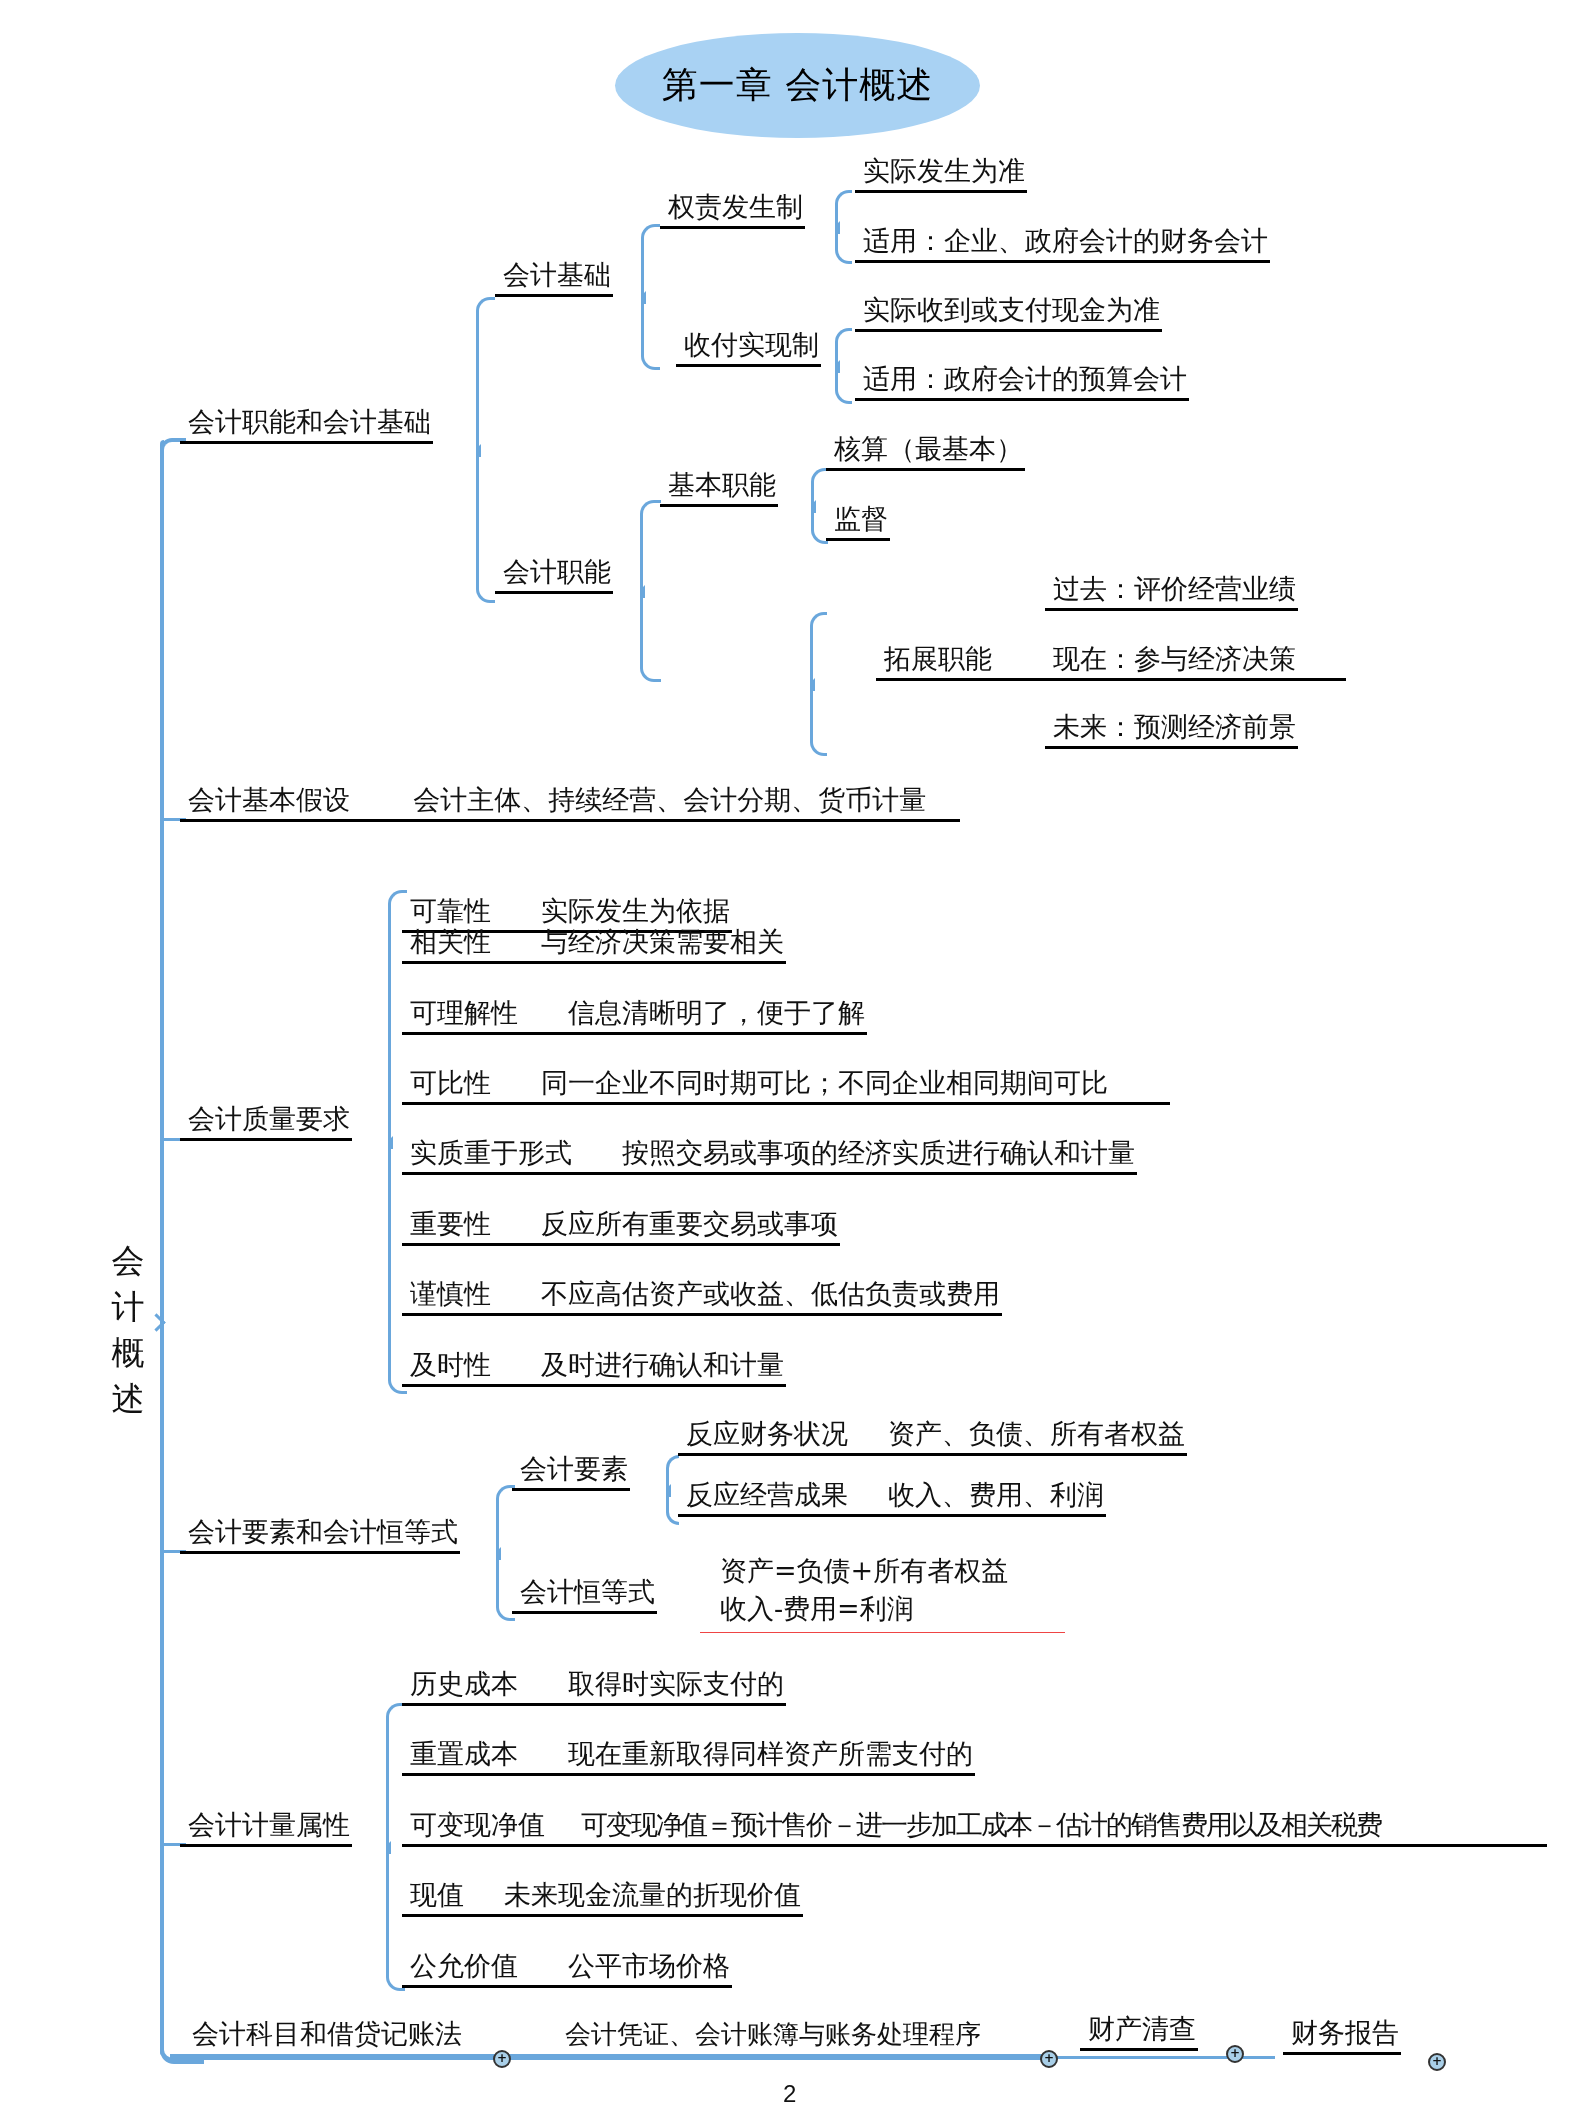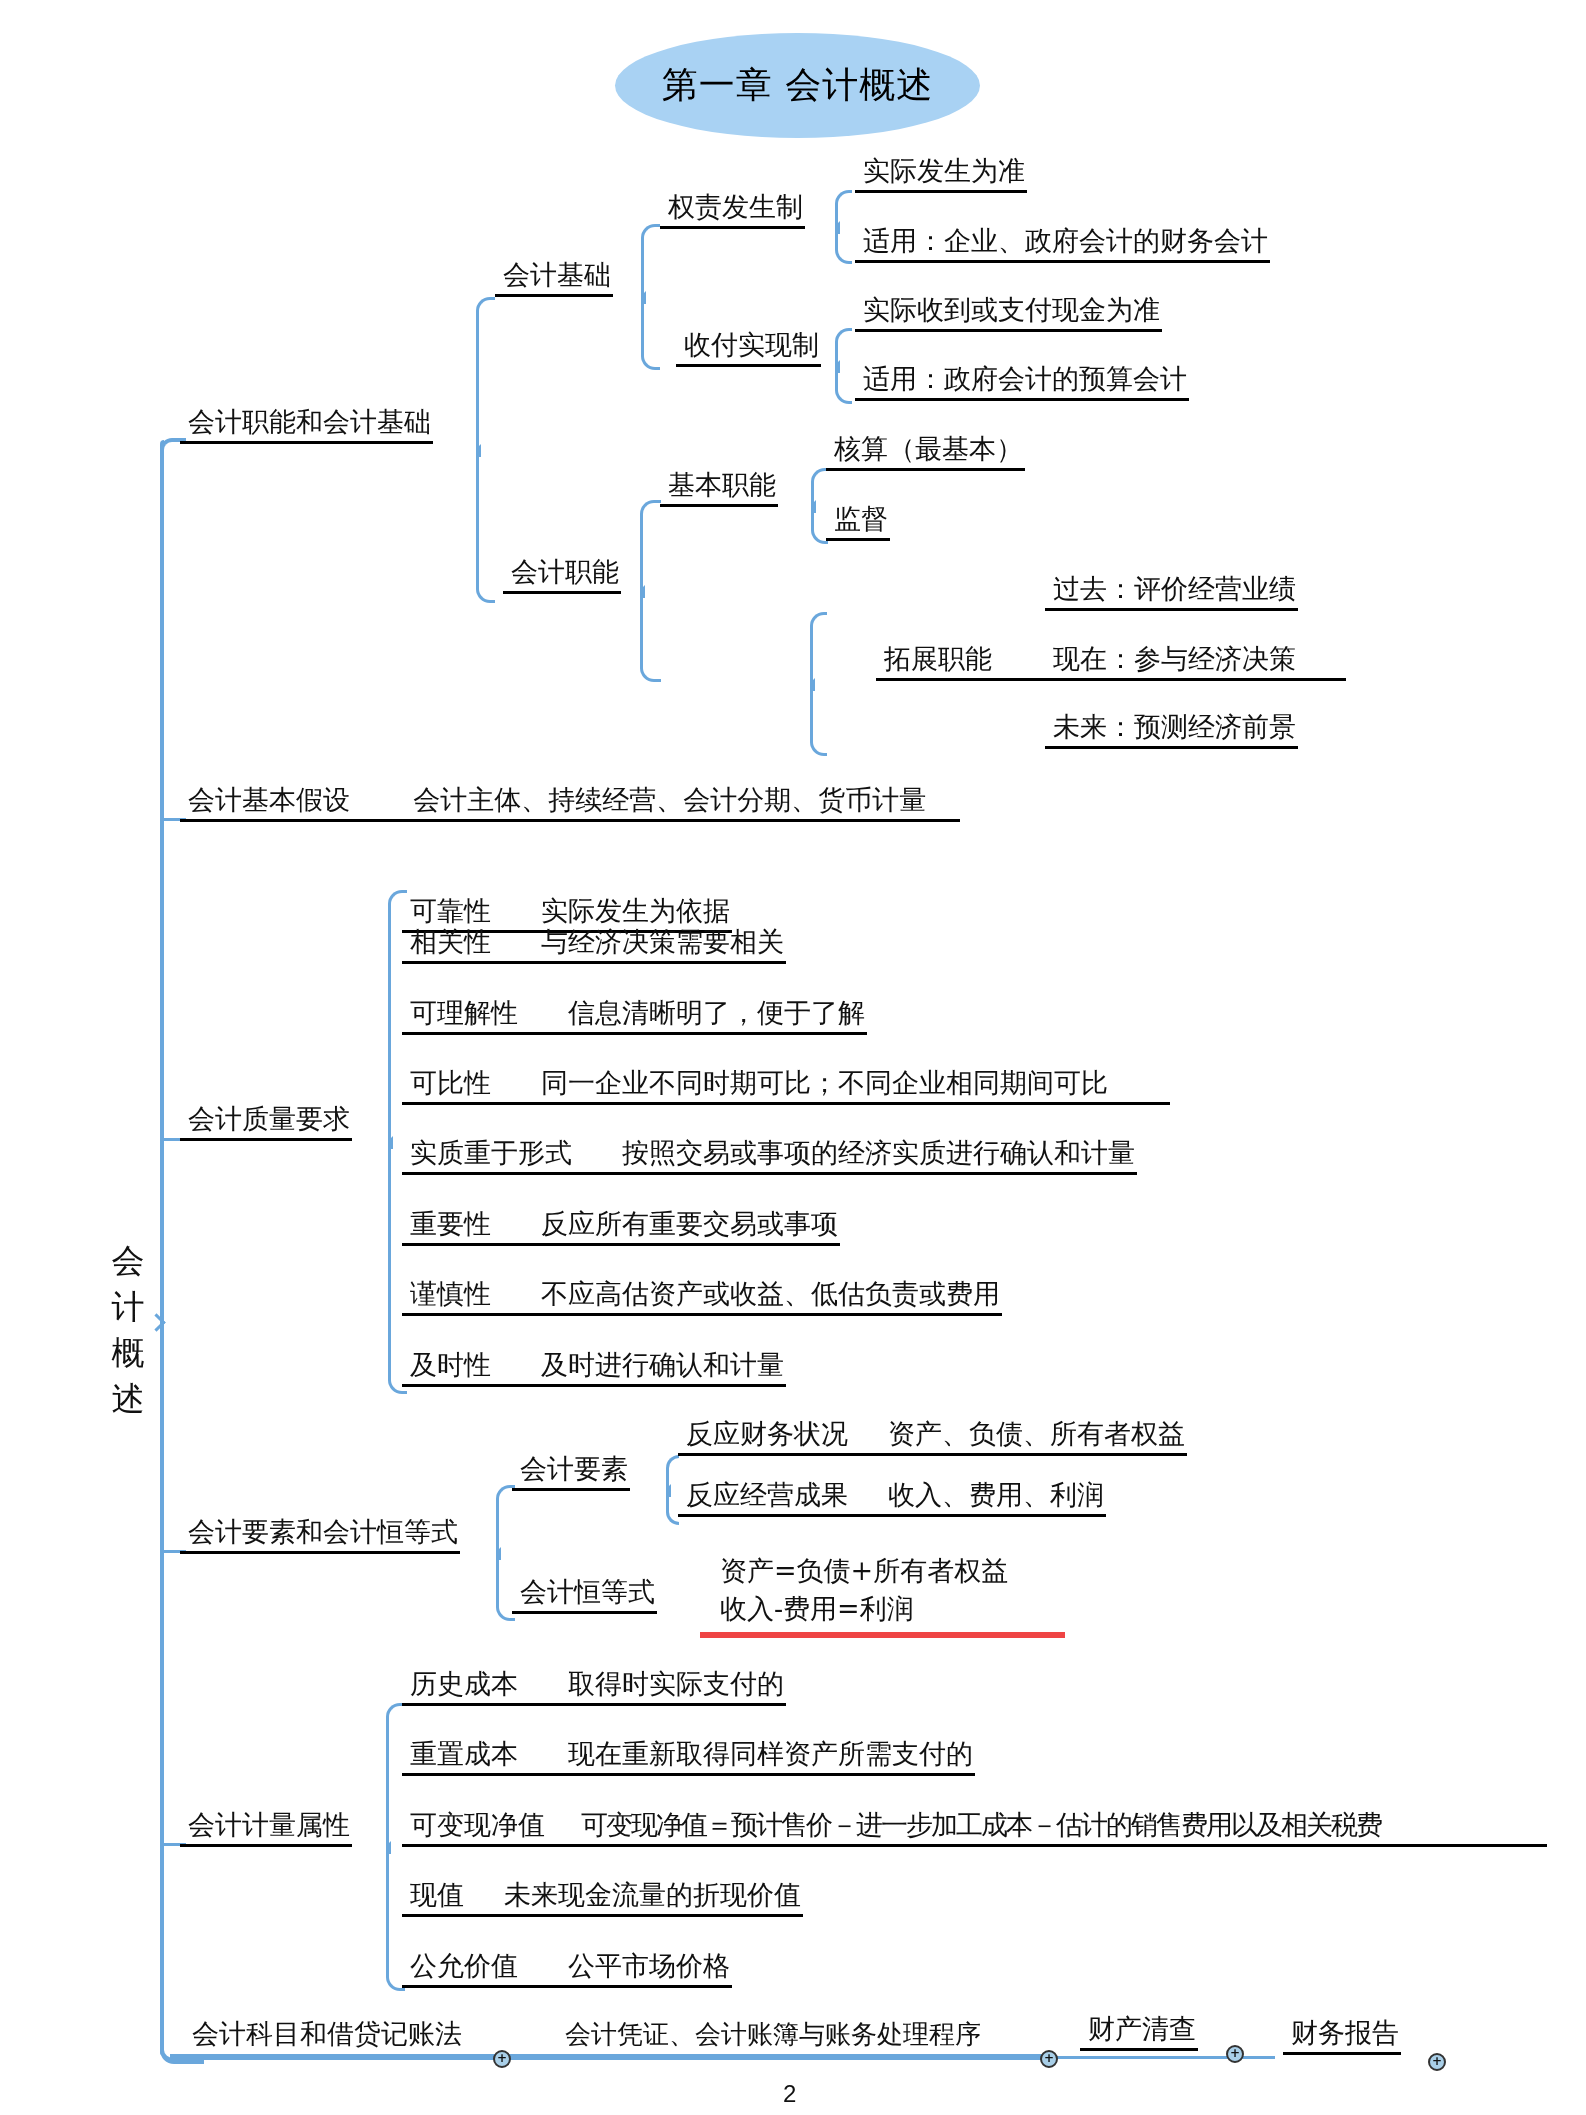--- a/index.html
+++ b/index.html
@@ -82,21 +82,21 @@
   <span>收付实现制</span>
 </div>
 <div class="brace" style="left:835px;top:328px;width:14px;height:70px;"></div>
 <div class="node" style="left:855px;top:293px;">
   <span>实际收到或支付现金为准</span>
 </div>
 <div class="node" style="left:855px;top:362px;">
   <span>适用：政府会计的预算会计</span>
 </div>
 
-<div class="node" style="left:495px;top:555px;margin-left:8px;">
+<div class="node" style="left:495px;top:555px;">
   <span>会计职能</span>
 </div>
 <div class="brace" style="left:640px;top:500px;width:18px;height:176px;"></div>
 
 <div class="node" style="left:660px;top:468px;">
   <span>基本职能</span>
 </div>
 <div class="brace" style="left:811px;top:468px;width:14px;height:70px;"></div>
 <div class="node" style="left:826px;top:432px;">
   <span>核算（最基本）</span>
@@ -168,21 +168,21 @@
 <div class="node" style="left:678px;top:1417px;">
   <span>反应财务状况</span><span class="gap" style="width:40px;"></span><span>资产、负债、所有者权益</span>
 </div>
 <div class="node" style="left:678px;top:1478px;">
   <span>反应经营成果</span><span class="gap" style="width:40px;"></span><span>收入、费用、利润</span>
 </div>
 
 <div class="node" style="left:512px;top:1575px;">
   <span>会计恒等式</span>
 </div>
-<div class="abs" style="left:700px;top:1552px;width:345px;height:80px;border-bottom:6px solid #ef4444;font-size:27px;line-height:38px;padding-left:20px;">
+<div class="abs" style="left:700px;top:1552px;width:345px;height:80px;border-bottom:1px solid #ef4444;font-size:27px;line-height:38px;padding-left:20px;">
   <div>资产=负债+所有者权益</div>
   <div>收入-费用=利润</div>
 </div>
 
 <div class="node" style="left:180px;top:1808px;">
   <span>会计计量属性</span>
 </div>
 <div class="brace" style="left:386px;top:1703px;width:16px;height:282px;"></div>
 
 <div class="node" style="left:402px;top:1667px;">

